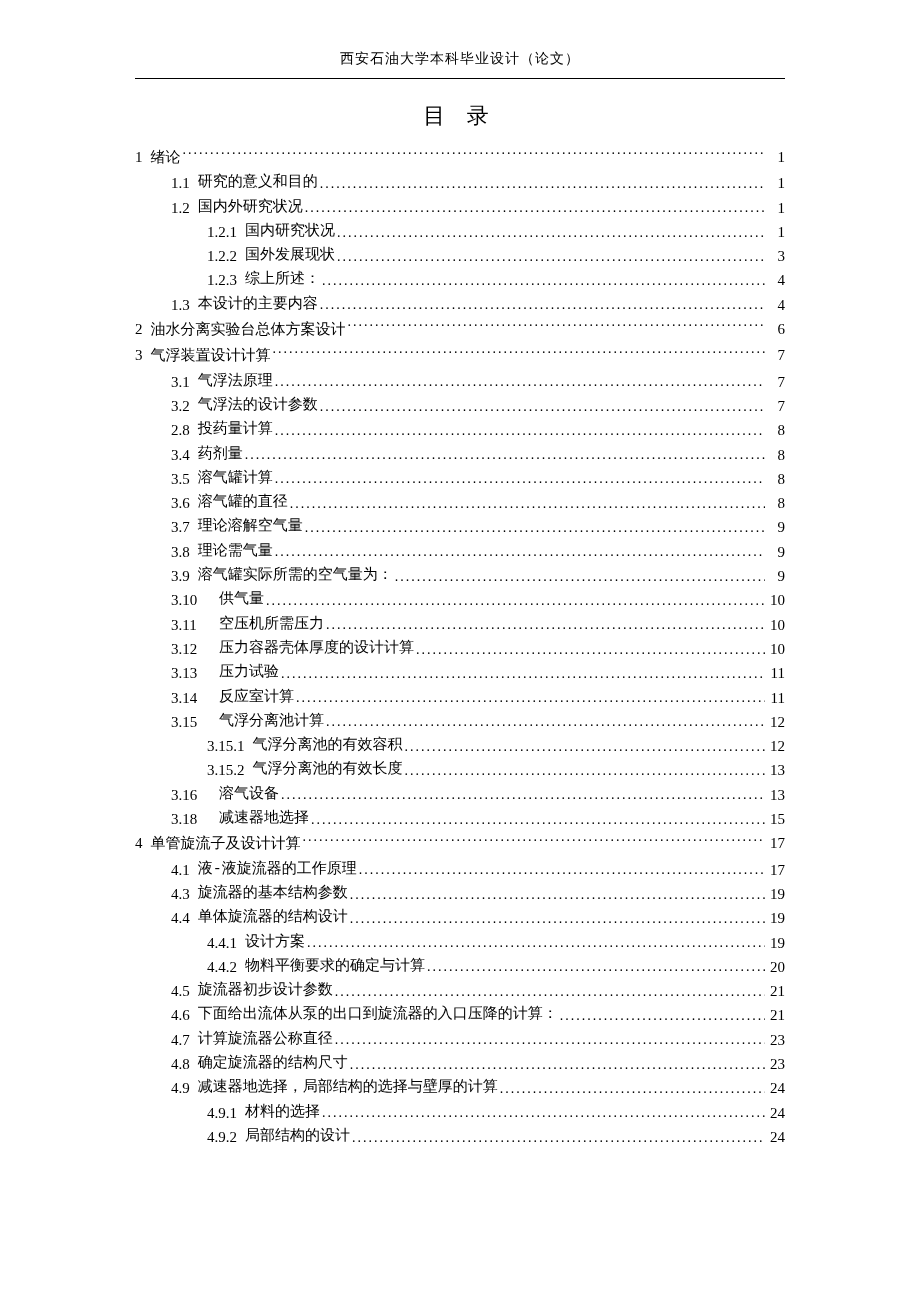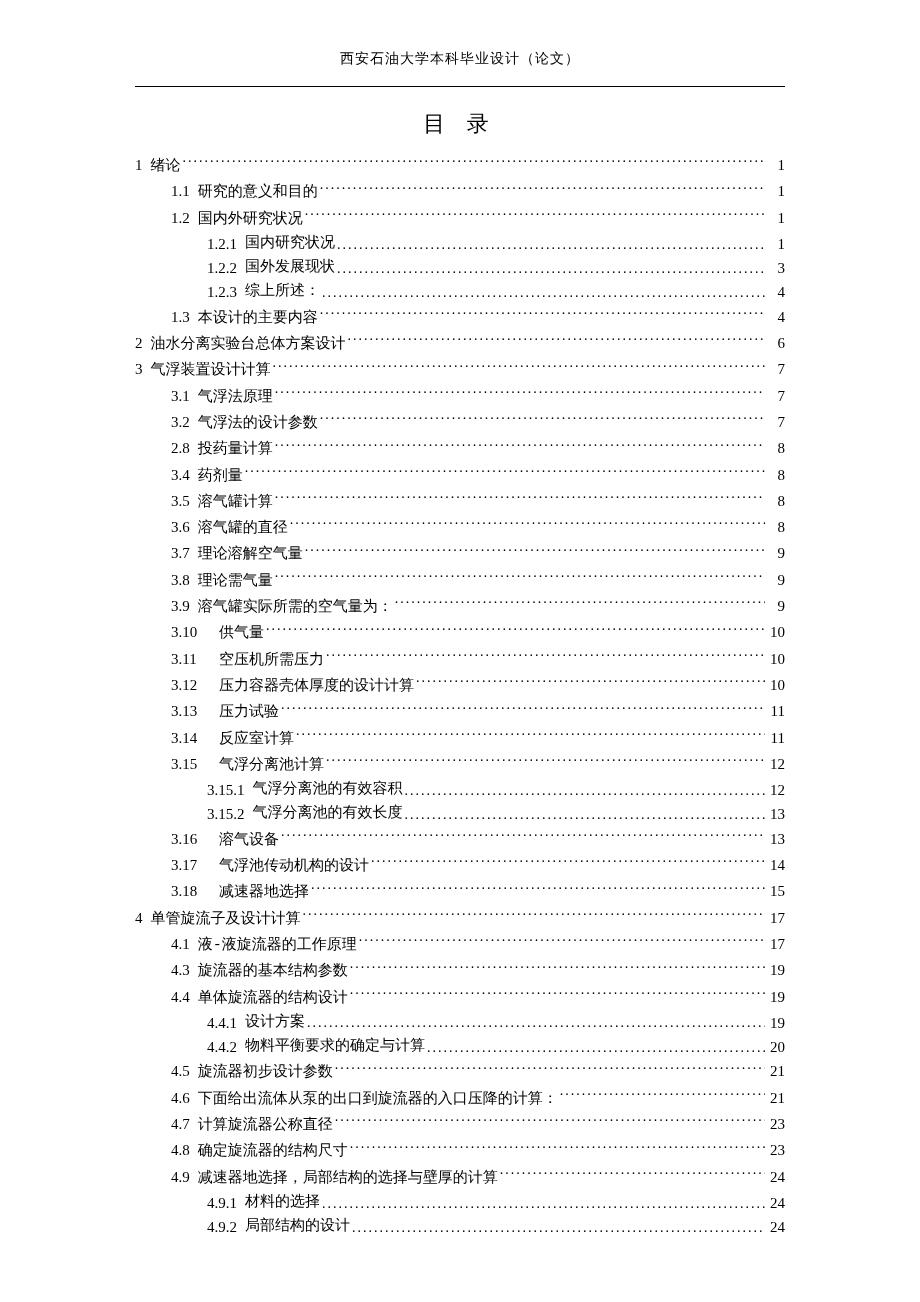--- a/index.html
+++ b/index.html
@@ -11,21 +11,21 @@
     width: 920px;
   }
   .page {
     padding: 50px 135px 60px 135px;
     box-sizing: border-box;
   }
   .header-line {
     text-align: center;
     font-size: 14px;
     padding-bottom: 6px;
-    margin-bottom: 12px;
+    margin-bottom: 4px;
     letter-spacing: 1px;
   }
   .header-underline {
     border-bottom: 1px solid #000;
     margin-bottom: 22px;
   }
   .title {
     text-align: center;
     font-size: 22px;
     font-weight: normal;
@@ -35,21 +35,21 @@
   .toc {
     font-size: 15px;
     line-height: 1.62;
   }
   .toc-row {
     display: flex;
     align-items: baseline;
     white-space: nowrap;
   }
   .lvl1 { padding-left: 0; }
-  .lvl2 { padding-left: 36px; }
+  .lvl2 { padding-left: 36px; align-items: flex-end; }
   .lvl3 { padding-left: 72px; align-items: flex-end; }
   .num {
     flex: 0 0 auto;
     padding-right: 8px;
   }
   .num-wide {
     min-width: 40px;
     display: inline-block;
   }
   .label {
@@ -241,26 +241,20 @@
         <span class="dots"></span>
         <span class="pg">13</span>
       </div>
       <div class="toc-row lvl2">
         <span class="num num-wide">3.16</span>
         <span class="label">溶气设备</span>
         <span class="dots"></span>
         <span class="pg">13</span>
       </div>
       <div class="toc-row lvl2">
-        <span class="num num-wide">3.17</span>
-        <span class="label">气浮池传动机构的设计</span>
-        <span class="dots"></span>
-        <span class="pg">14</span>
-      </div>
-      <div class="toc-row lvl2">
         <span class="num num-wide">3.18</span>
         <span class="label">减速器地选择</span>
         <span class="dots"></span>
         <span class="pg">15</span>
       </div>
       <div class="toc-row lvl1">
         <span class="num">4</span>
         <span class="label">单管旋流子及设计计算</span>
         <span class="dots"></span>
         <span class="pg">17</span>

